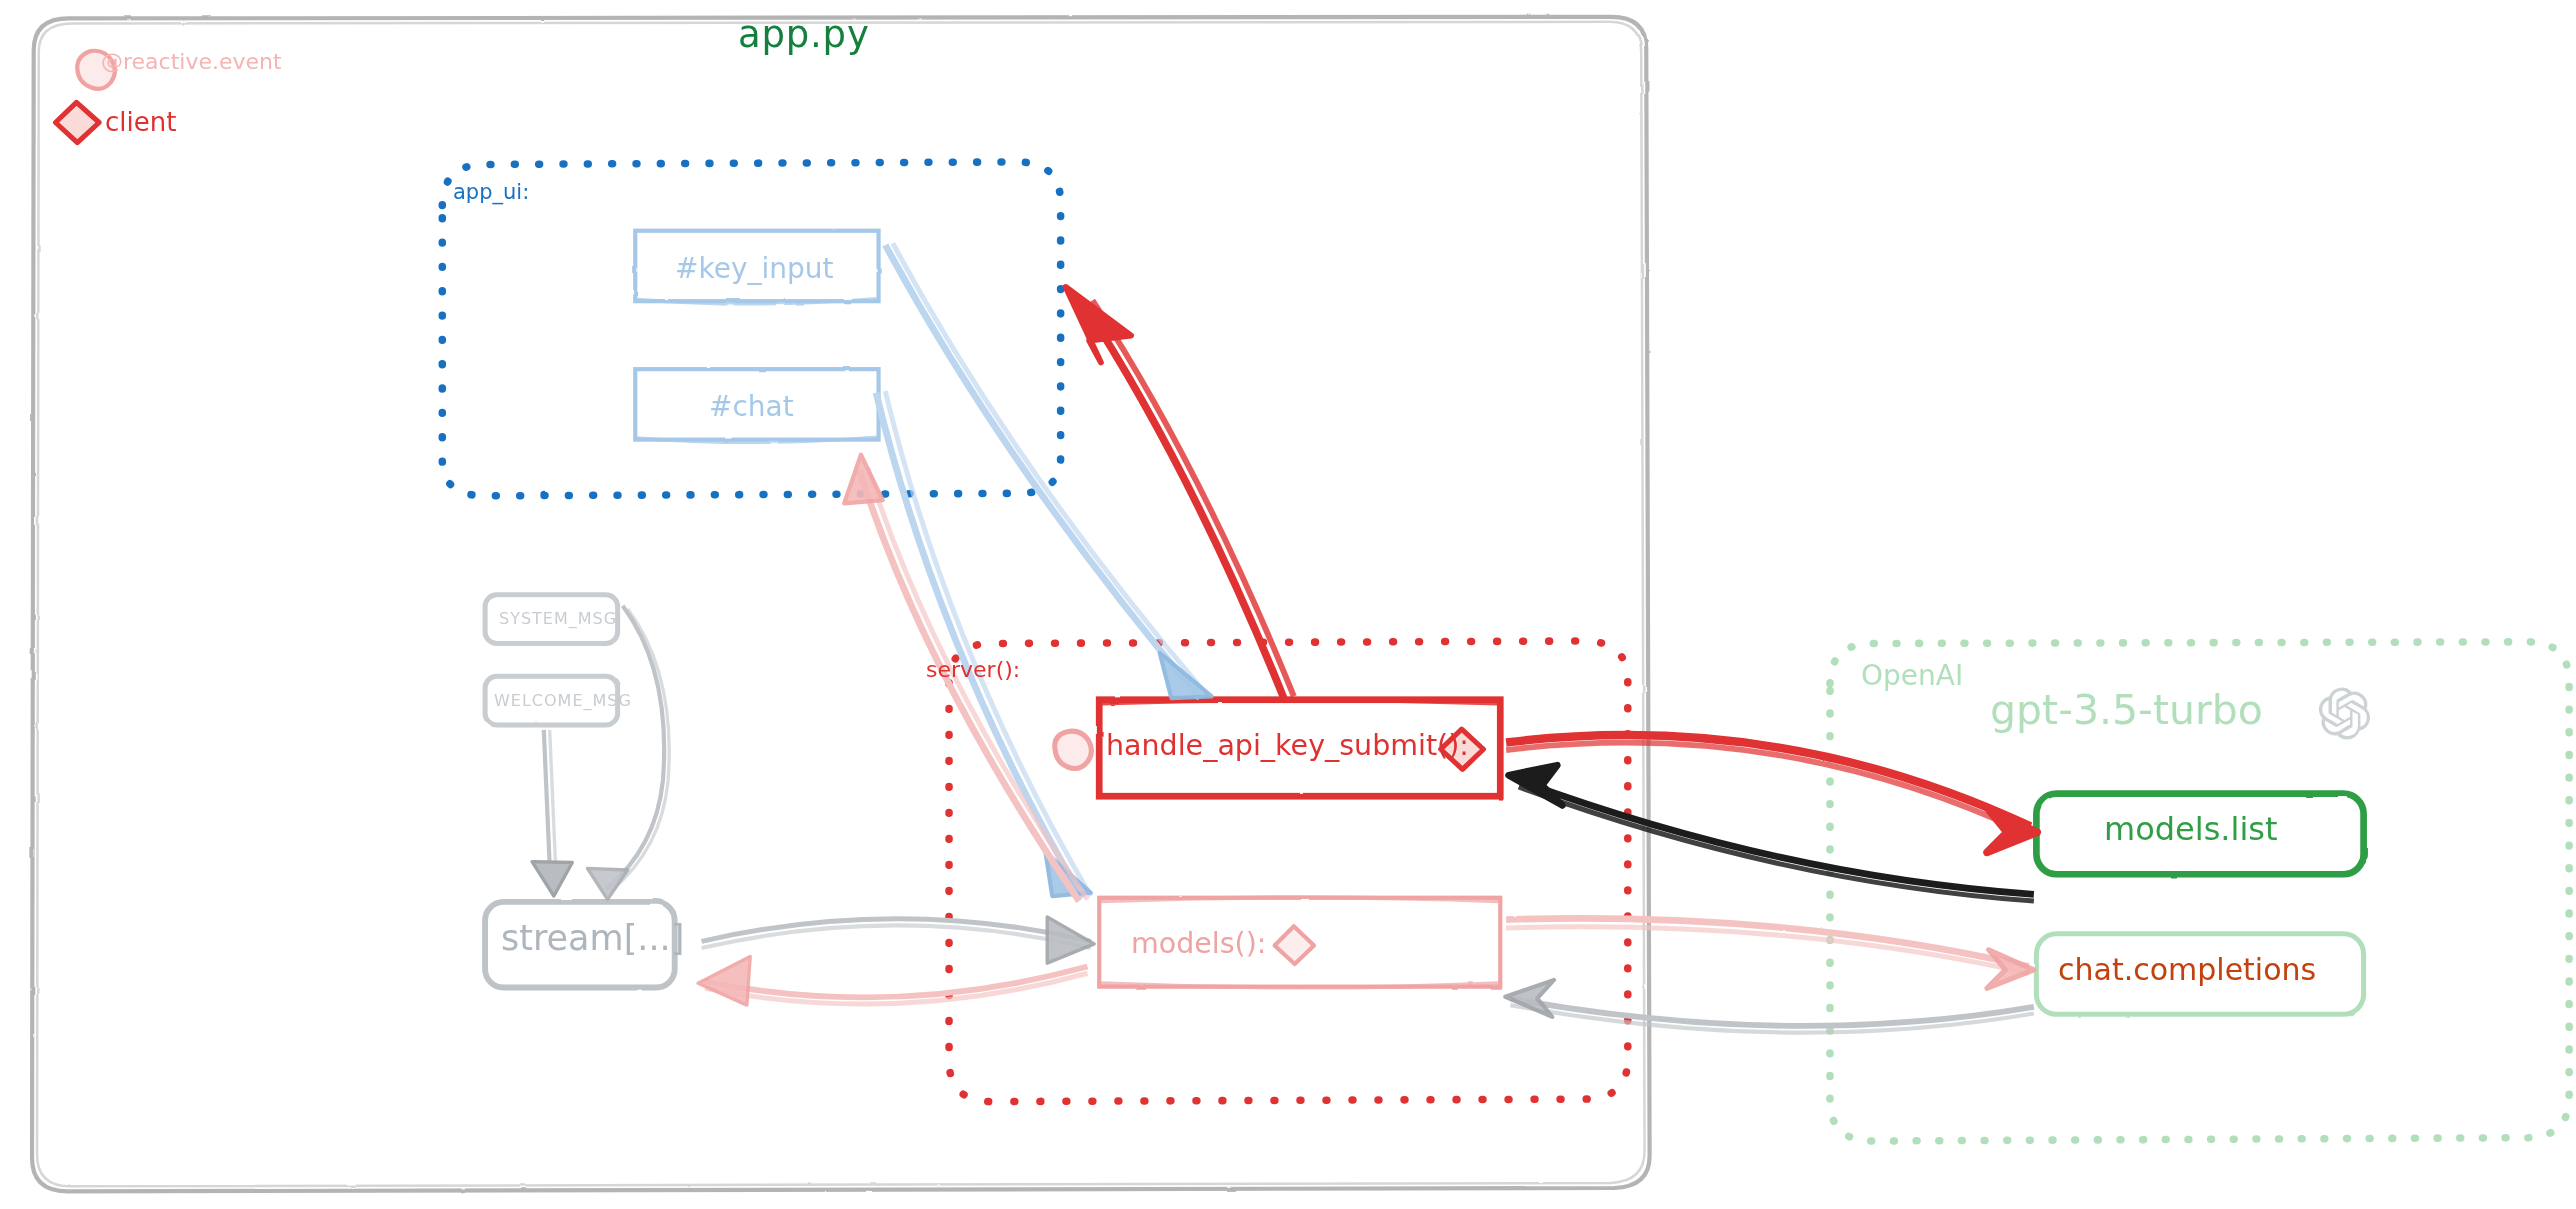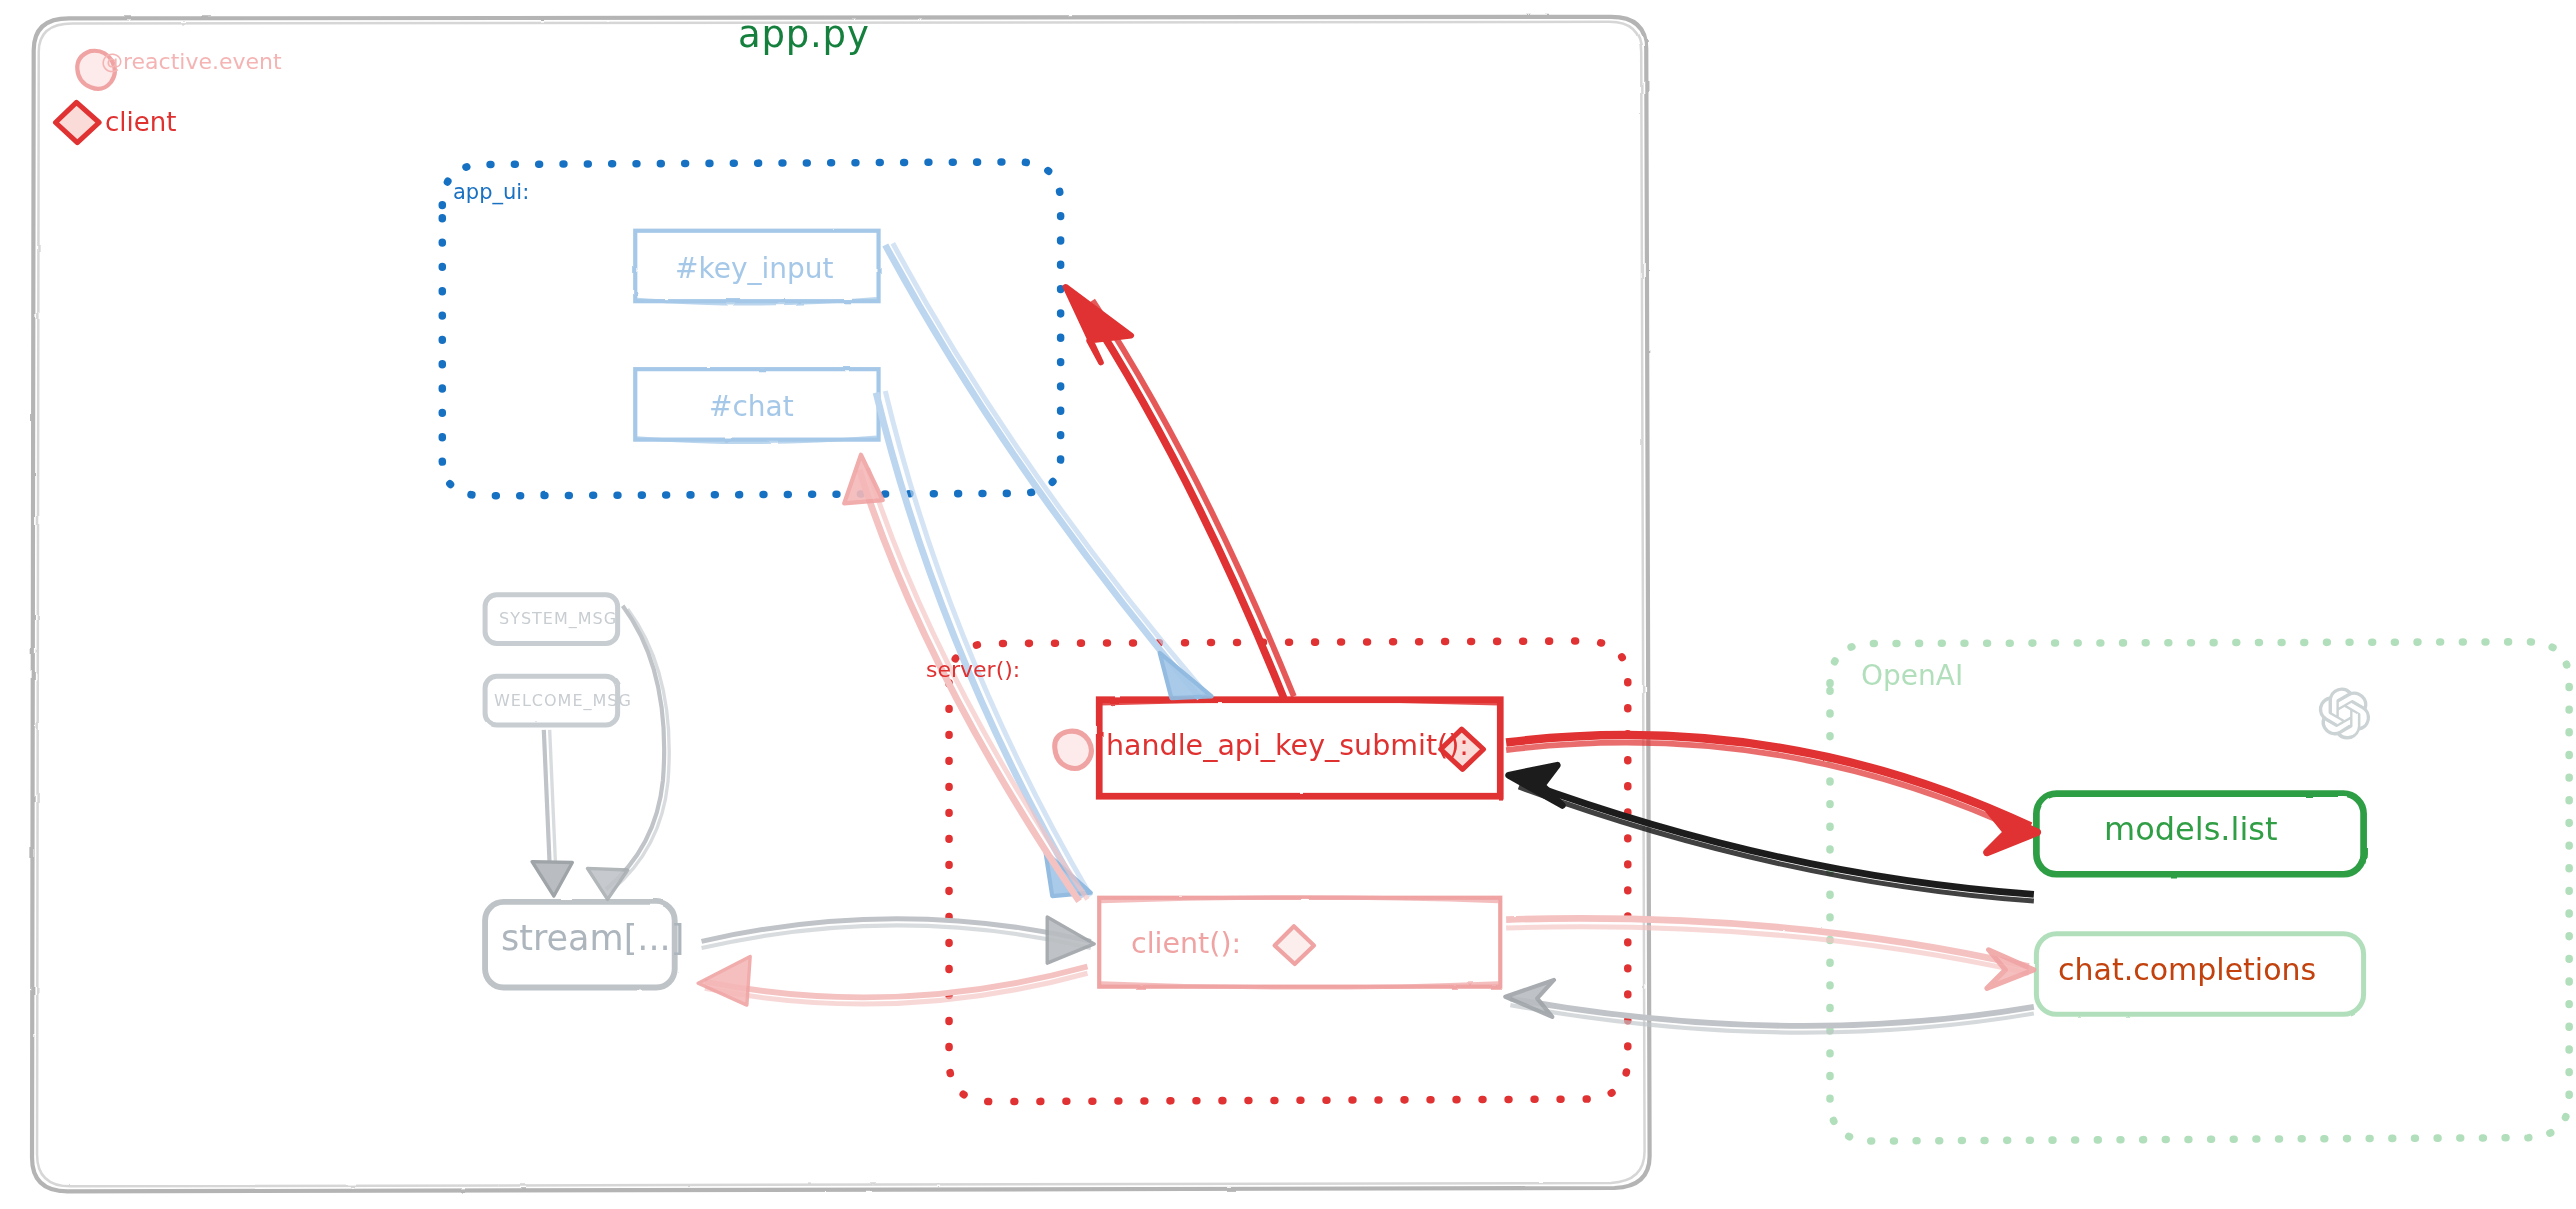--- a/index.html
+++ b/index.html
@@ -200,26 +200,27 @@
   </svg>
 
   <div class="lbl" style="left:738px; top:13.4px; font-size:37px; color:#15803d; letter-spacing:0.8px;">app.py</div>
 
   <div class="lbl" style="left:101px; top:49px; font-size:22px; color:#f5b4b4;">@reactive.event</div>
   <div class="lbl" style="left:105px; top:107px; font-size:26px; color:#e03131;">client</div>
 
   <div class="lbl" style="left:453px; top:180px; font-size:21px; color:#1971c2;">app_ui:</div>
   <div class="lbl" style="left:926px; top:657px; font-size:22px; color:#e03131;">server():</div>
   <div class="lbl" style="left:1861px; top:659px; font-size:28px; color:#b2dfbb;">OpenAI</div>
+  <div class="lbl" style="left:1990px; top:686px; font-size:41px; color:#b2dfbb;">gpt-3.5-turbo</div>
 
   <div class="lbl" style="left:675px; top:252px; font-size:28px; color:#a5c8e8;">#key_input</div>
   <div class="lbl" style="left:709px; top:390px; font-size:28px; color:#a5c8e8;">#chat</div>
 
   <div class="lbl" style="left:1106px; top:729px; font-size:28.5px; color:#e03131;">handle_api_key_submit():</div>
-  <div class="lbl" style="left:1131px; top:927px; font-size:28.5px; color:#f0a3a3;">client():</div>
+  <div class="lbl" style="left:1131px; top:927px; font-size:28.5px; color:#f0a3a3;">models():</div>
 
   <div class="lbl" style="left:2104px; top:810px; font-size:32px; color:#2f9e44; font-weight:normal;">models.list</div>
   <div class="lbl" style="left:2058px; top:952px; font-size:30px; color:#c2410c;">chat.completions</div>
 
   <div class="lbl" style="left:499px; top:609px; font-size:16px; color:#c8cdd1; letter-spacing:1px;">SYSTEM_MSG</div>
   <div class="lbl" style="left:494px; top:691px; font-size:16px; color:#c8cdd1; letter-spacing:1px;">WELCOME_MSG</div>
   <div class="lbl" style="left:501px; top:918px; font-size:35px; color:#adb5bd;">stream[...]</div>
 
 </div>
 

